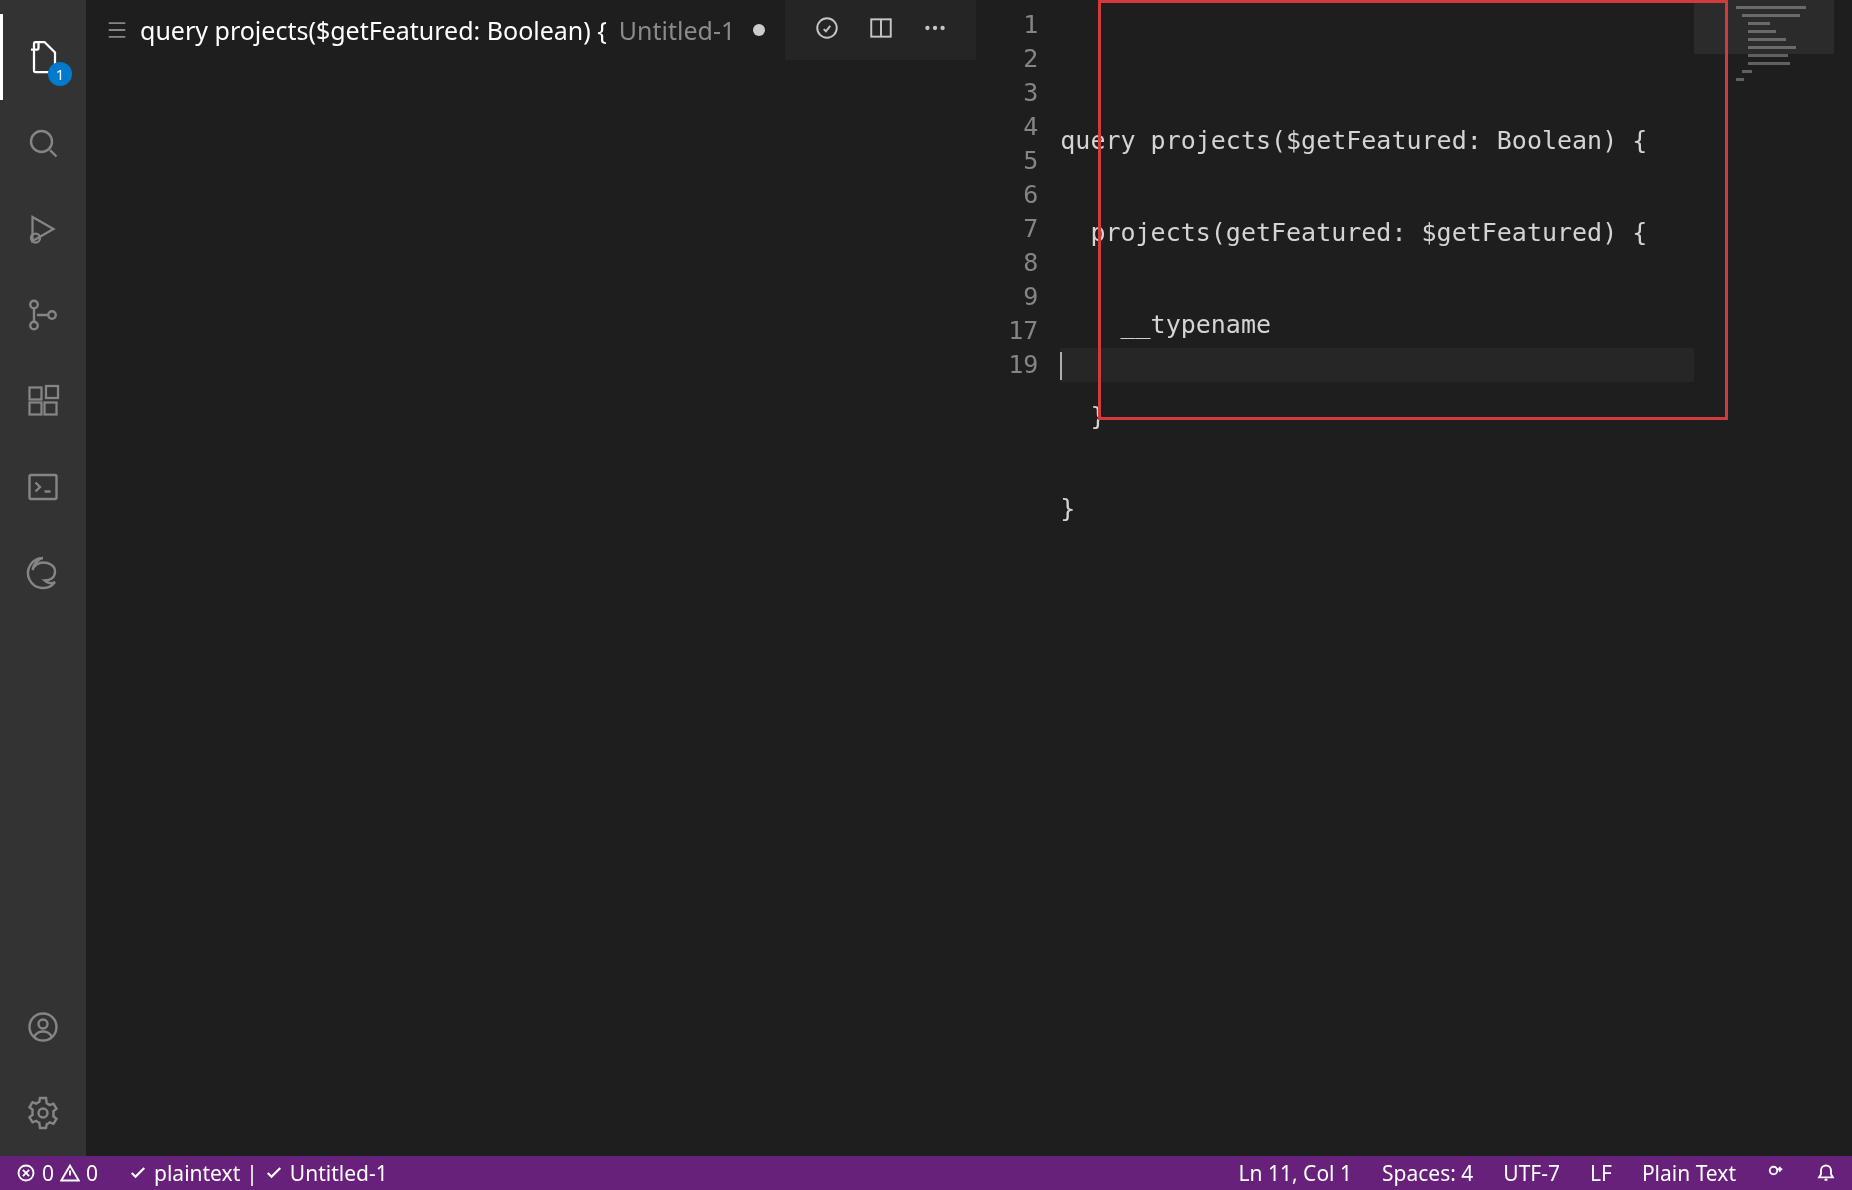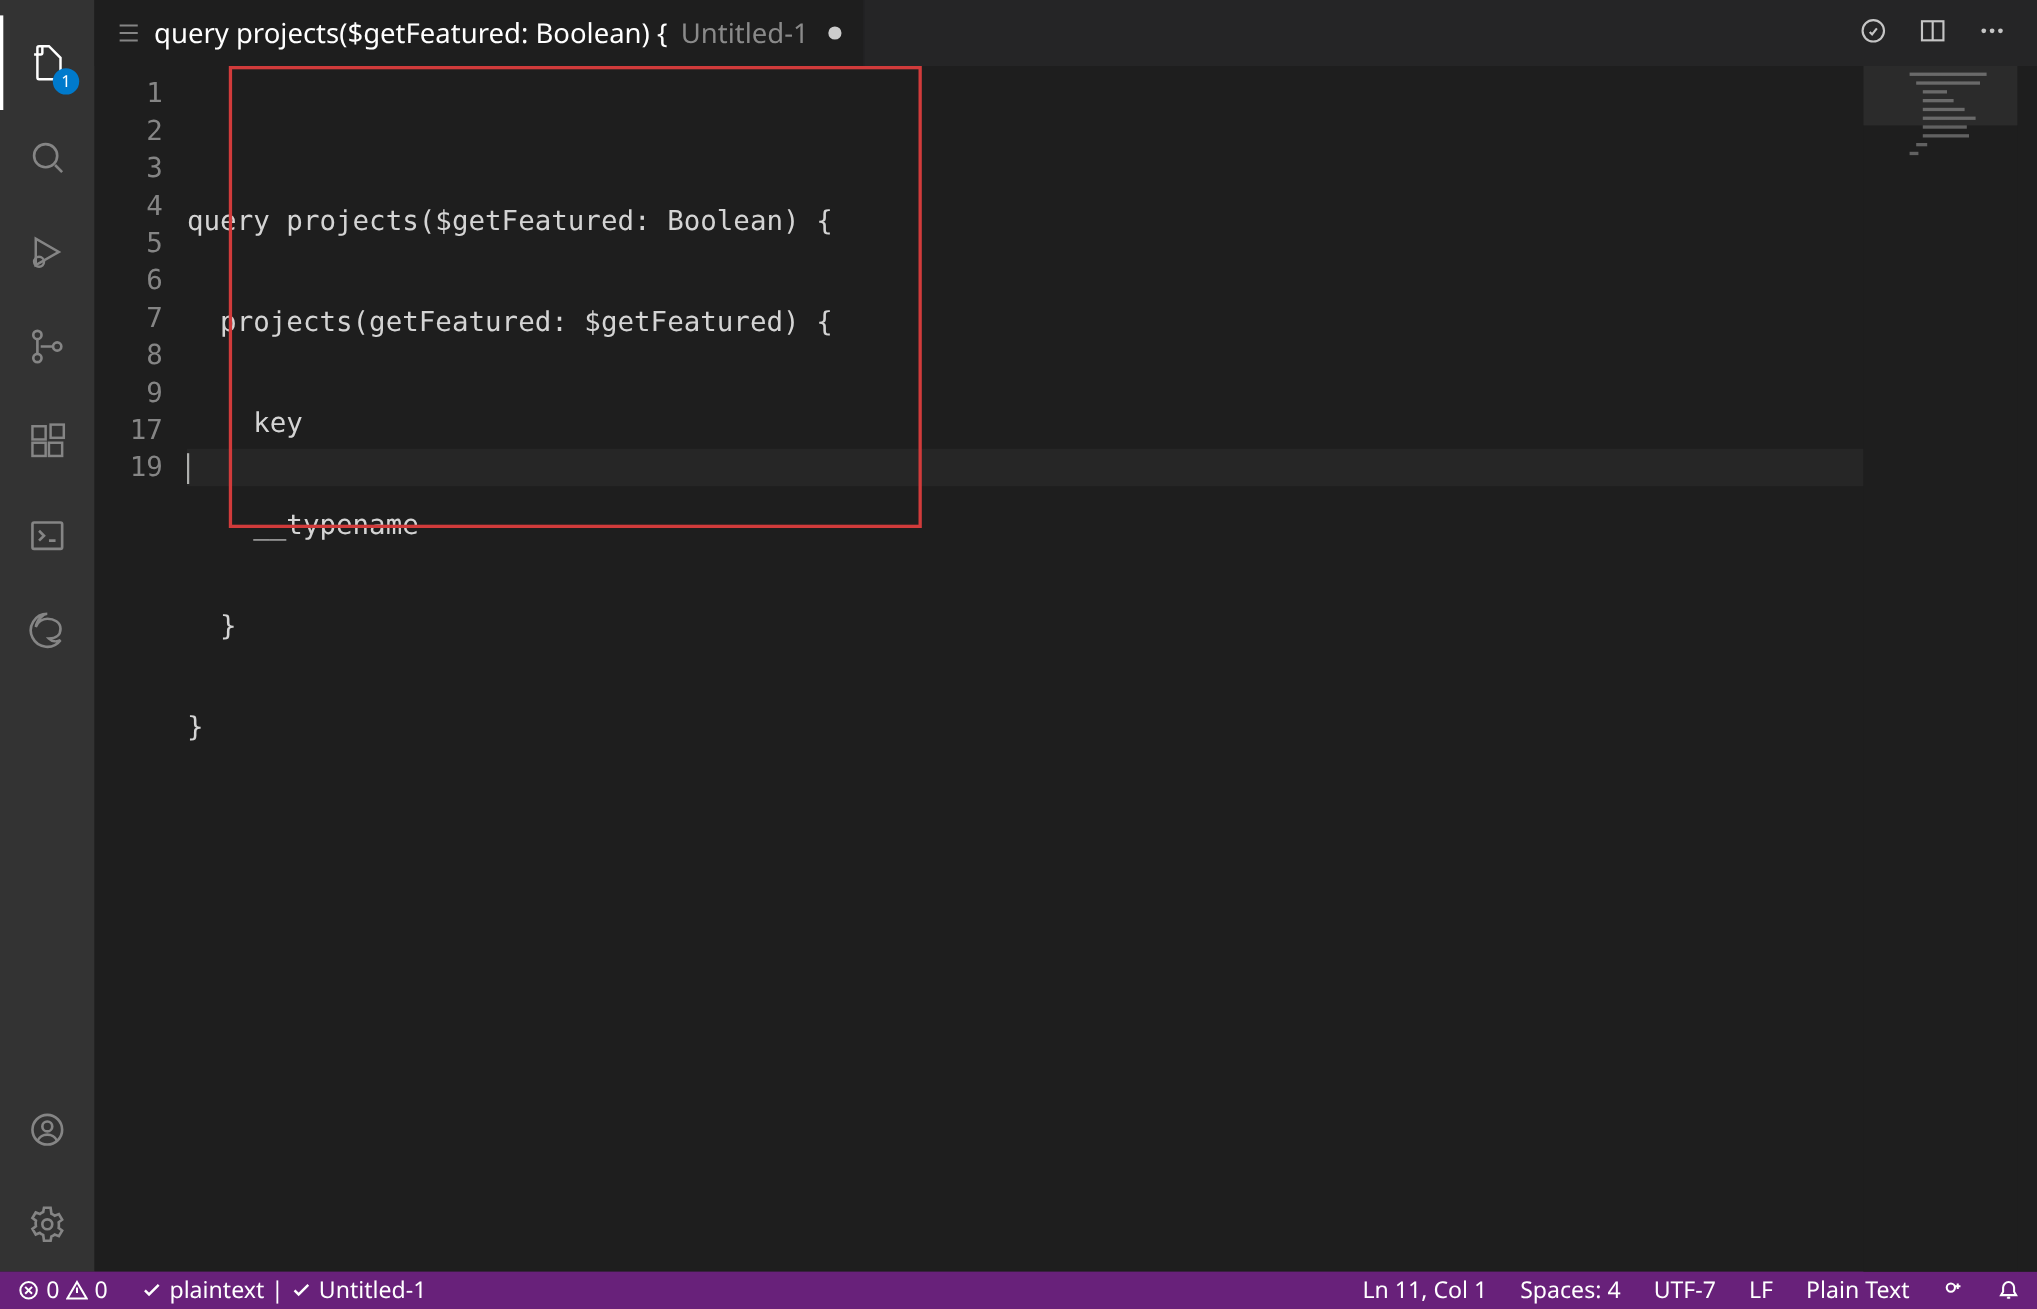--- a/index.html
+++ b/index.html
@@ -38,21 +38,21 @@
   bottom:14px; right:14px;
   min-width:24px; height:24px;
   border-radius:12px;
   background:#007acc;
   color:#fff;
   font-size:15px;
   display:flex; align-items:center; justify-content:center;
   padding:0 4px;
 }
 .editor-area {
-  flex:1; display:flex; flex-direction:column;
+  flex:1; display:flex; flex-direction:row;
   background:#1e1e1e;
 }
 .tabs {
   height:60px;
   background:#252526;
   display:flex; align-items:center;
 }
 .tab {
   height:60px;
   background:#1e1e1e;
@@ -265,21 +265,20 @@
         <div>8</div>
         <div>9</div>
         <div>17</div>
         <div>19</div>
       </div>
       <div class="code">
         <div class="current-line"></div>
         <div class="cursor"></div>
         <div class="code-line">query projects($getFeatured: Boolean) {</div>
         <div class="code-line">  projects(getFeatured: $getFeatured) {</div>
-        <div class="code-line">    key</div>
         <div class="code-line">    __typename</div>
         <div class="code-line">  }</div>
         <div class="code-line">}</div>
         <div class="code-line"></div>
       </div>
       <div class="minimap">
         <div class="minimap-content"></div>
         <div class="minimap-slider"></div>
       </div>
       <div class="vscroll"></div>

